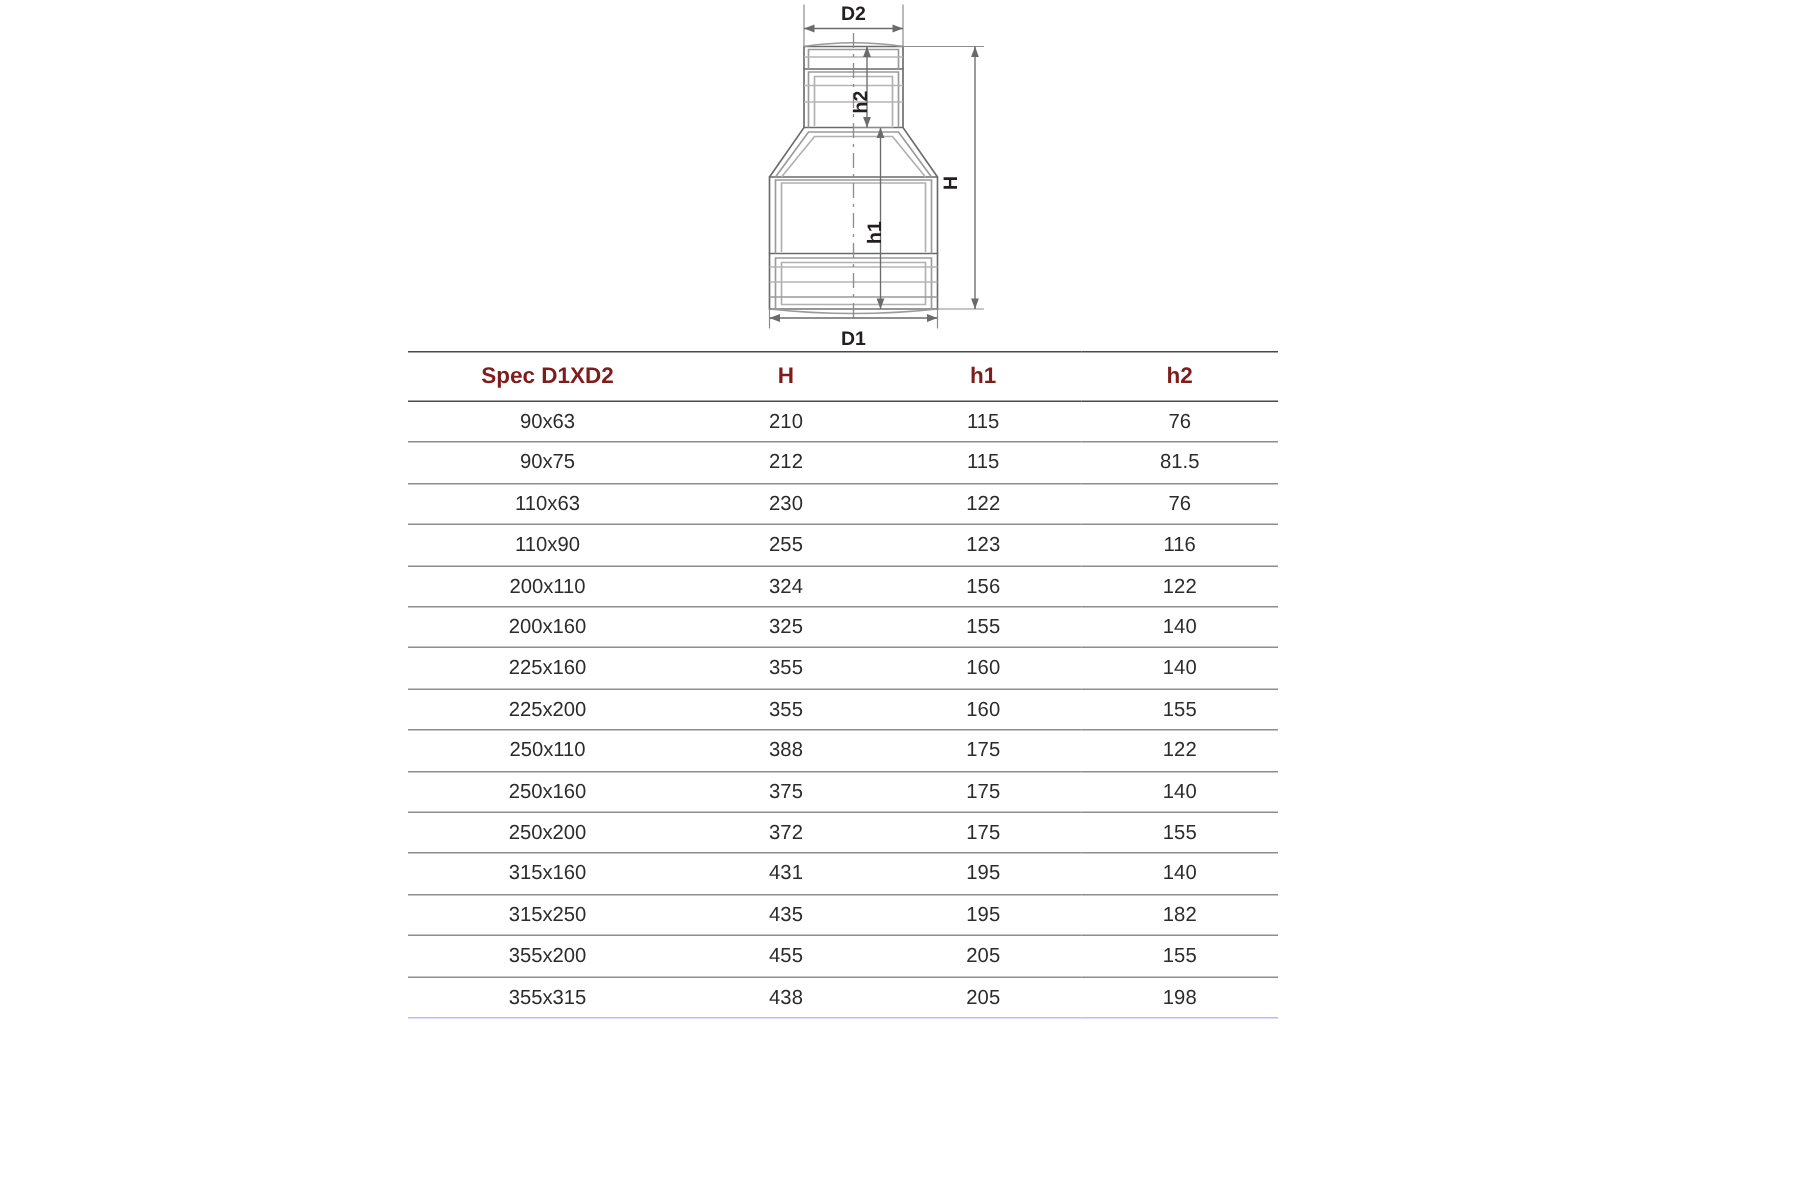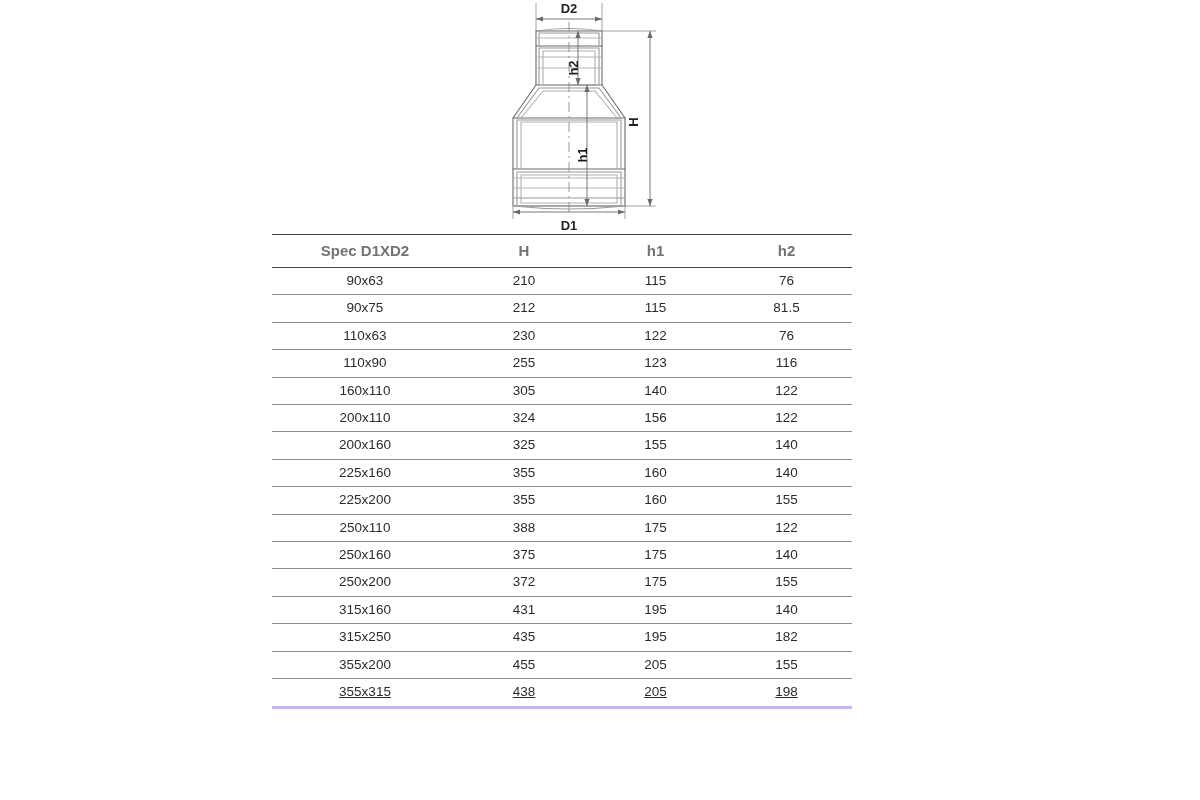--- a/index.html
+++ b/index.html
@@ -51,26 +51,25 @@
     border-bottom: 1px solid #8d8d8d;
     font-weight: normal;
   }
   table.spec thead th {
     font-size: 15px;
     font-weight: bold;
     height: 32px;
     line-height: 32px;
     border-top: 1px solid #4a4a4a;
     border-bottom: 1px solid #4a4a4a;
-    color: #737373;
+    color: #7f1d1d;
     text-align: center;
   }
   table.spec tbody tr:last-child td {
-    border-bottom: 3px solid #c4b5fd;
-    text-decoration: underline;
+    border-bottom: 1px solid #c4b5fd;
   }
   table.spec col.c0 { width: 186px; }
   table.spec col.c1 { width: 132px; }
   table.spec col.c2 { width: 131px; }
   table.spec col.c3 { width: 131px; }
 
   
   .watermark {
     position: absolute;
     left: 640px;
@@ -206,26 +205,20 @@
           <td>122</td>
           <td>76</td>
         </tr>
         <tr>
           <td>110x90</td>
           <td>255</td>
           <td>123</td>
           <td>116</td>
         </tr>
         <tr>
-          <td>160x110</td>
-          <td>305</td>
-          <td>140</td>
-          <td>122</td>
-        </tr>
-        <tr>
           <td>200x110</td>
           <td>324</td>
           <td>156</td>
           <td>122</td>
         </tr>
         <tr>
           <td>200x160</td>
           <td>325</td>
           <td>155</td>
           <td>140</td>

